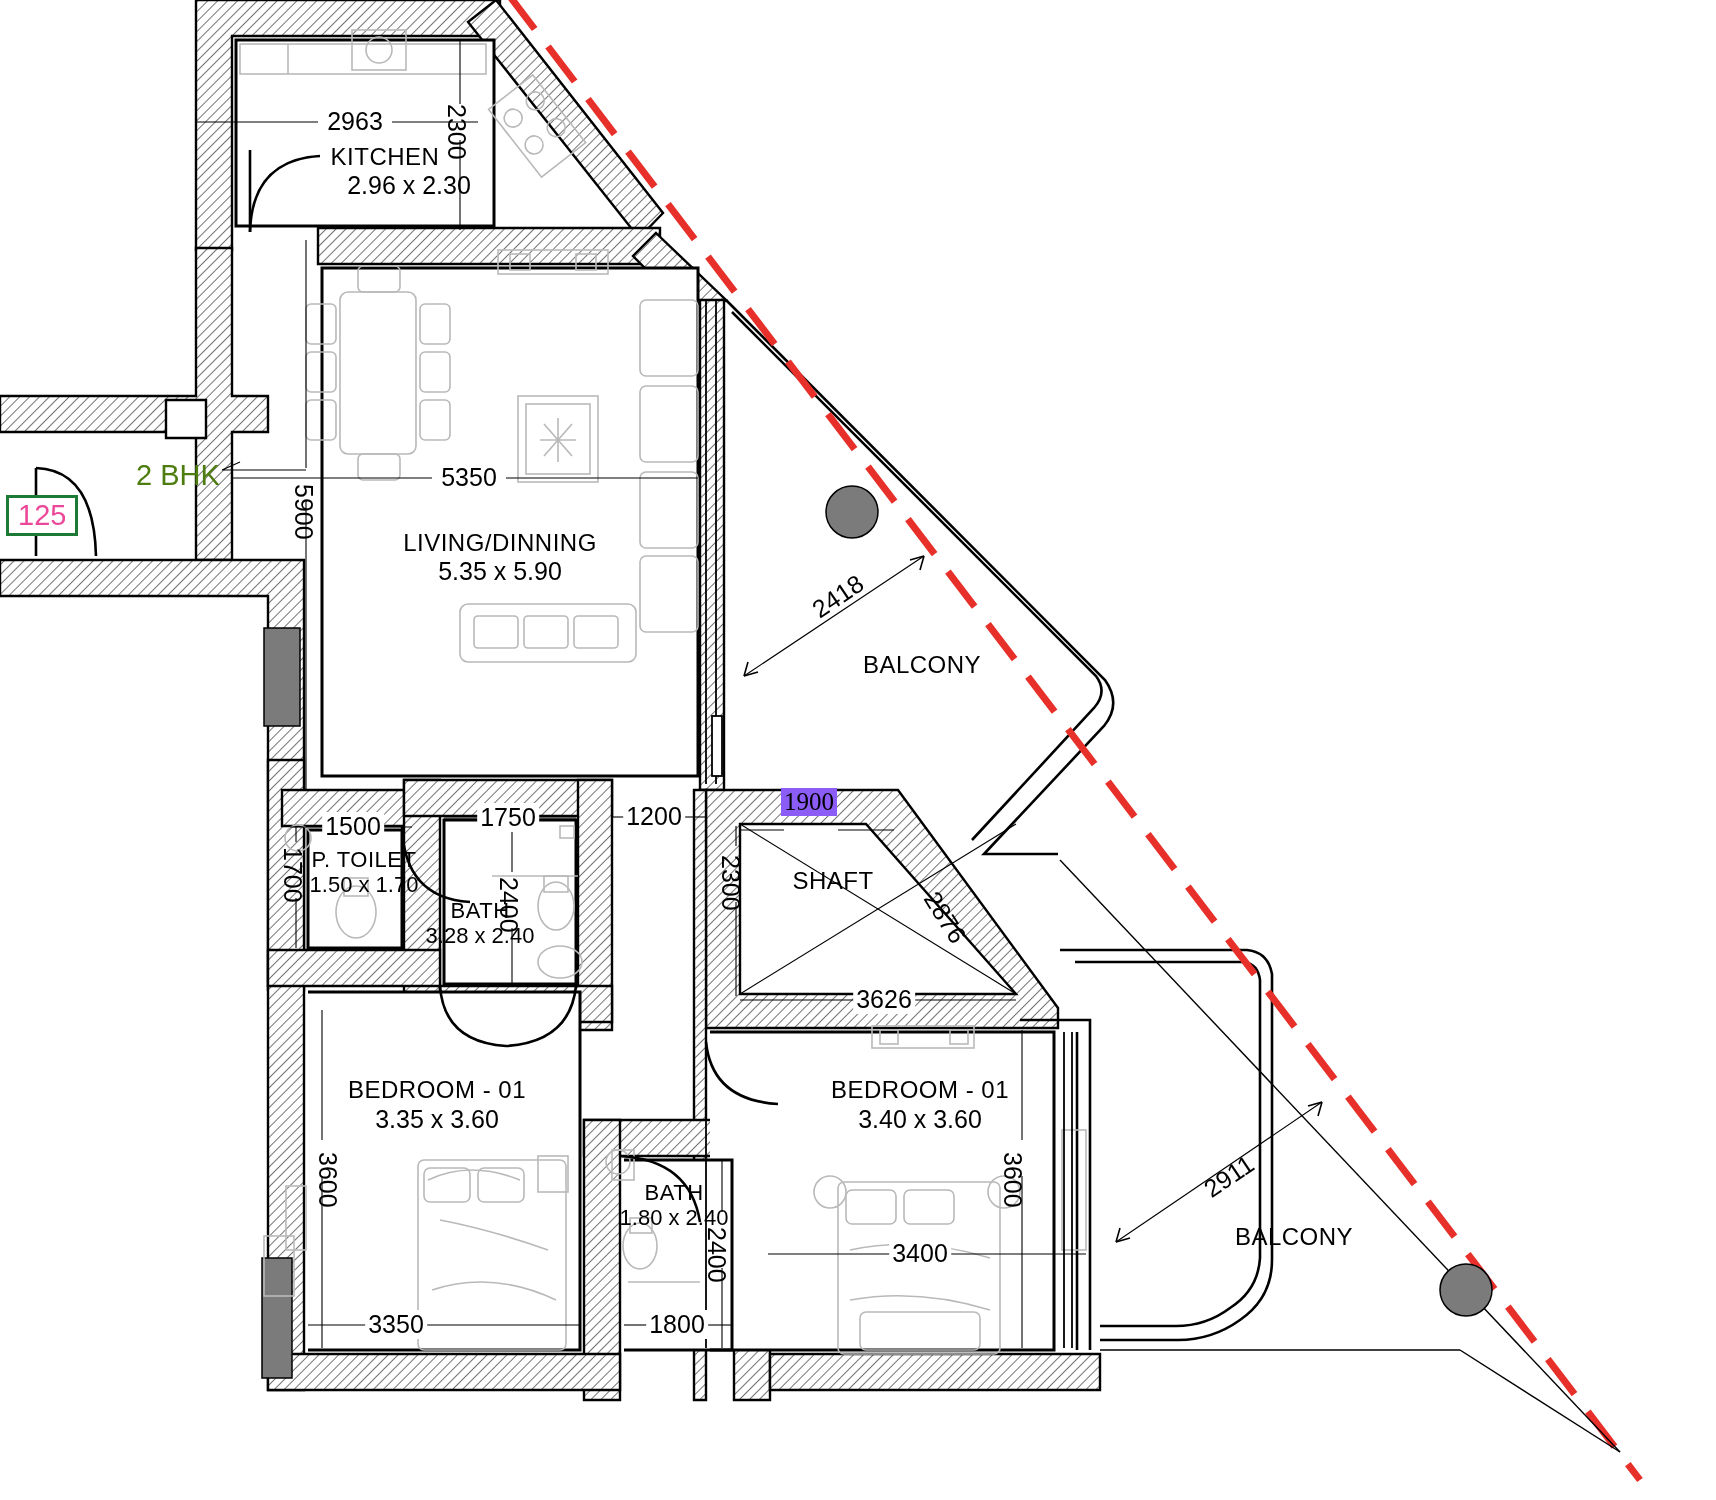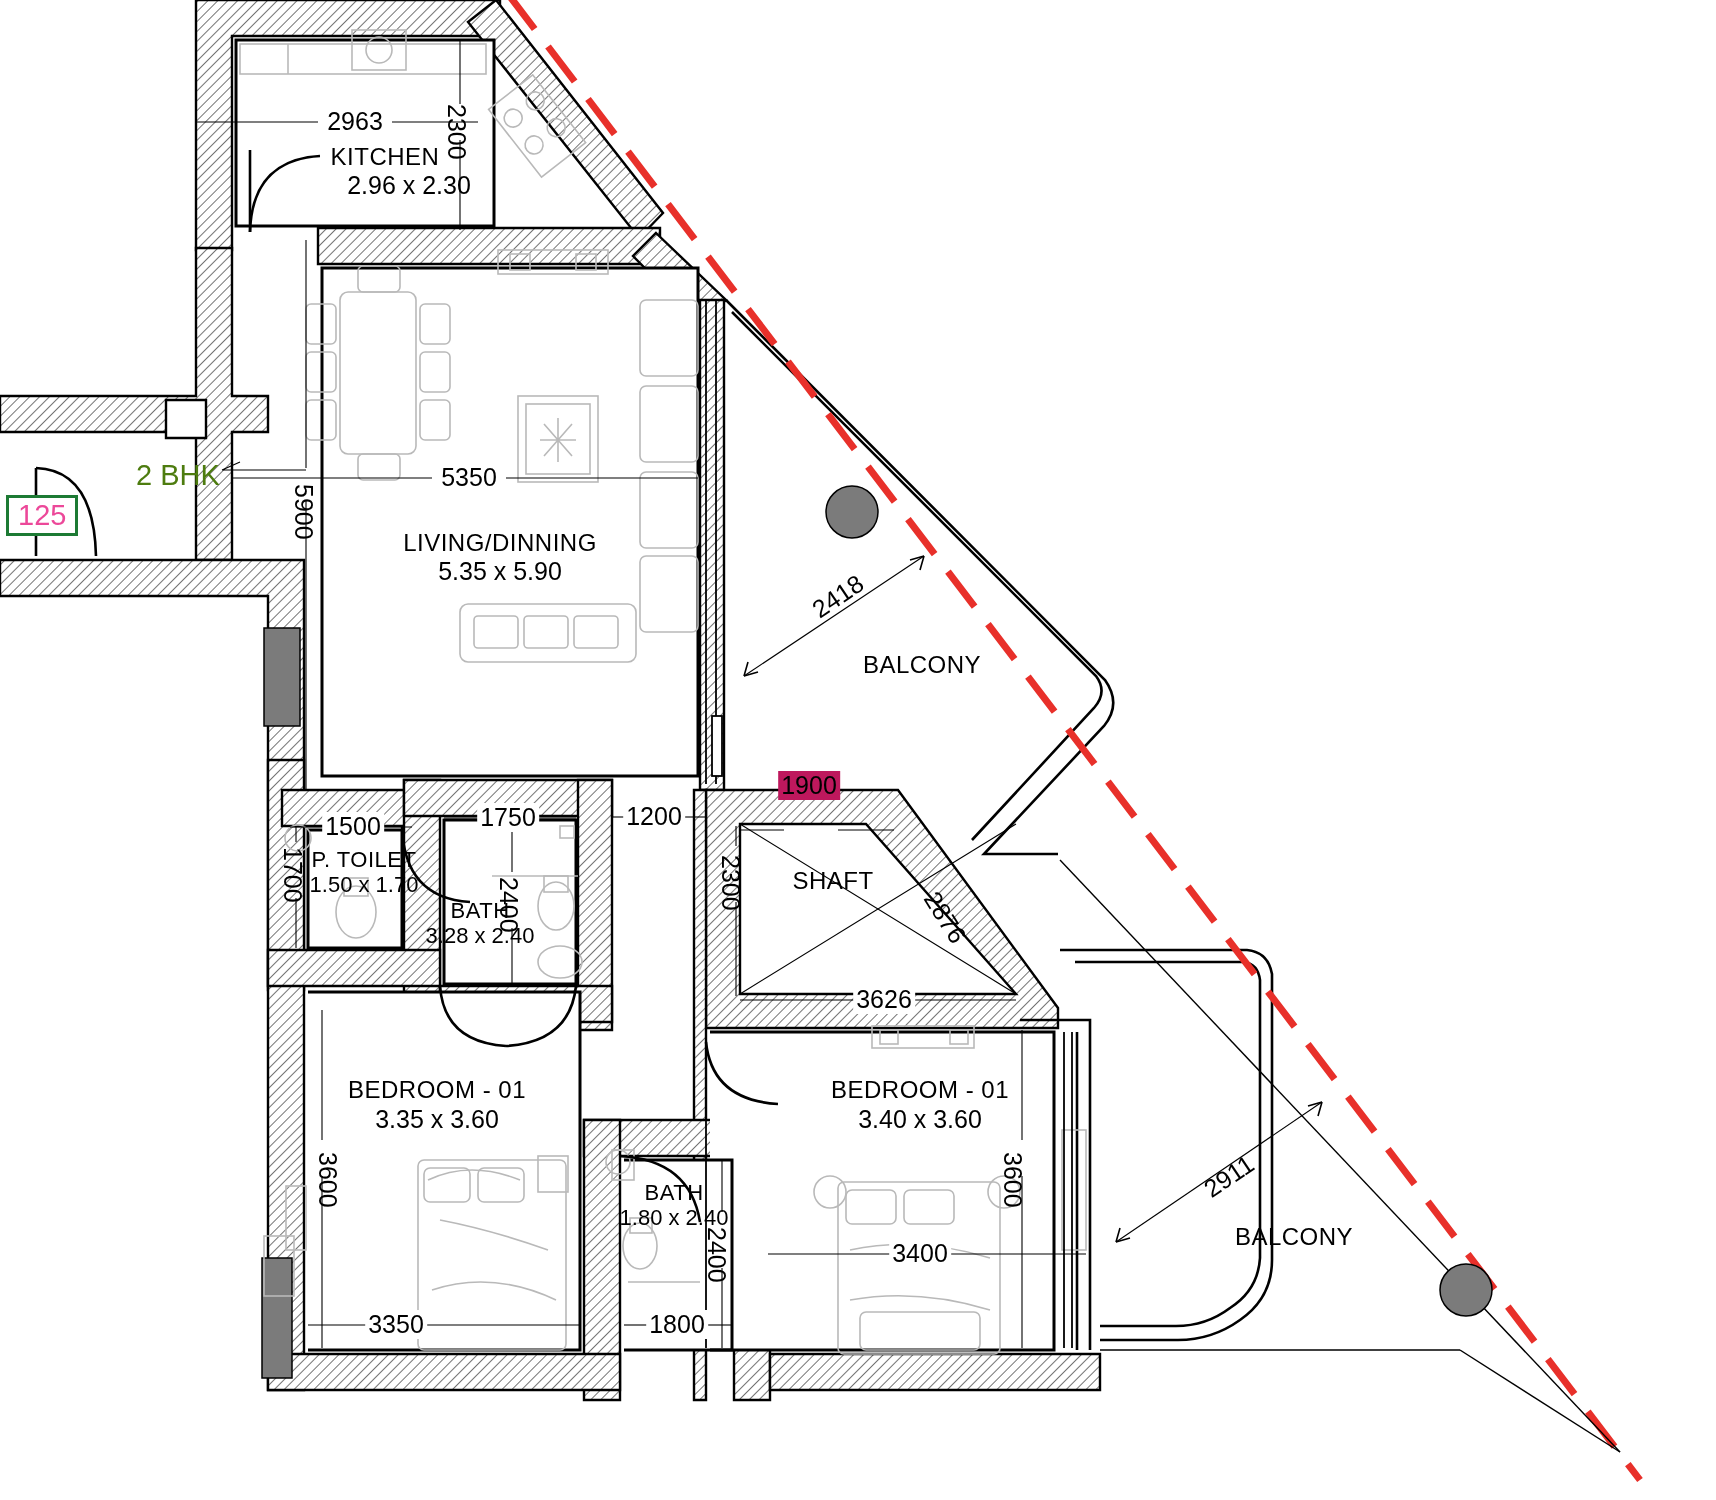--- a/index.html
+++ b/index.html
@@ -325,21 +325,21 @@
   <div class="lbl dim center" style="left:838px;top:582px;transform:translateX(-50%) rotate(-34deg);">2418</div>
 
   <div class="lbl dim center" style="left:353px;top:812px;background:#fff;padding:0 3px;">1500</div>
   <div class="lbl dimv" style="left:307px;top:847px;transform:rotate(90deg);">1700</div>
 
   <div class="lbl dim center" style="left:508px;top:803px;background:#fff;padding:0 3px;">1750</div>
   <div class="lbl dimv" style="left:523px;top:877px;transform:rotate(90deg);">2400</div>
 
   <div class="lbl dim center" style="left:654px;top:802px;background:#fff;padding:0 3px;">1200</div>
 
-  <div class="lbl dim center" style="left:809px;top:771px;background:#be185d;padding:0 3px;">1900</div>
+  <div class="lbl dim center" style="left:809px;top:788px;background:#8b5cf6;padding:0 3px;font-family:Liberation Serif, serif;">1900</div>
   <div class="lbl dimv" style="left:745px;top:855px;transform:rotate(90deg);">2300</div>
   <div class="lbl dim center" style="left:945px;top:903px;transform:translateX(-50%) rotate(58deg);">2876</div>
   <div class="lbl dim center" style="left:884px;top:985px;background:#fff;padding:0 3px;">3626</div>
 
   <div class="lbl dimv" style="left:342px;top:1152px;transform:rotate(90deg);">3600</div>
   <div class="lbl dim center" style="left:396px;top:1310px;background:#fff;padding:0 3px;">3350</div>
 
   <div class="lbl dimv" style="left:1027px;top:1152px;transform:rotate(90deg);">3600</div>
   <div class="lbl dim center" style="left:920px;top:1239px;background:#fff;padding:0 3px;">3400</div>
 

